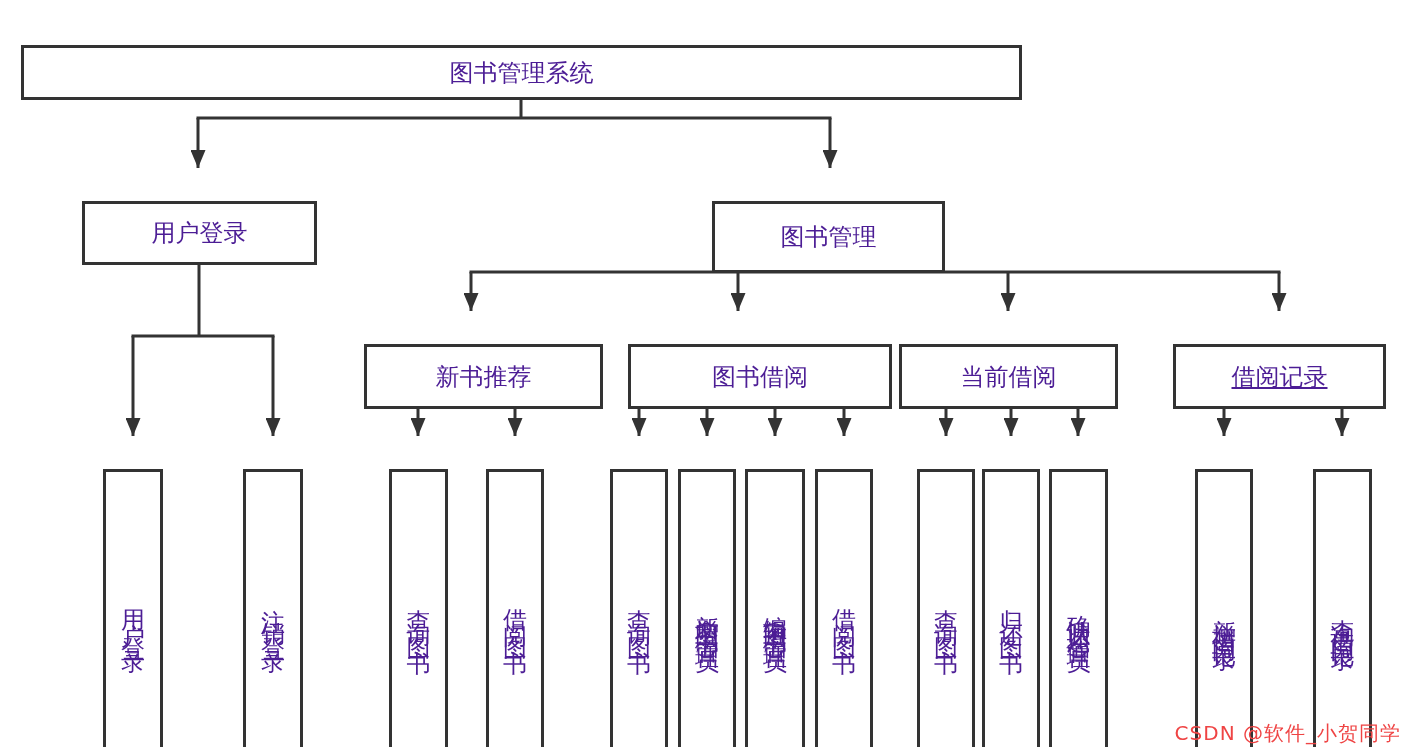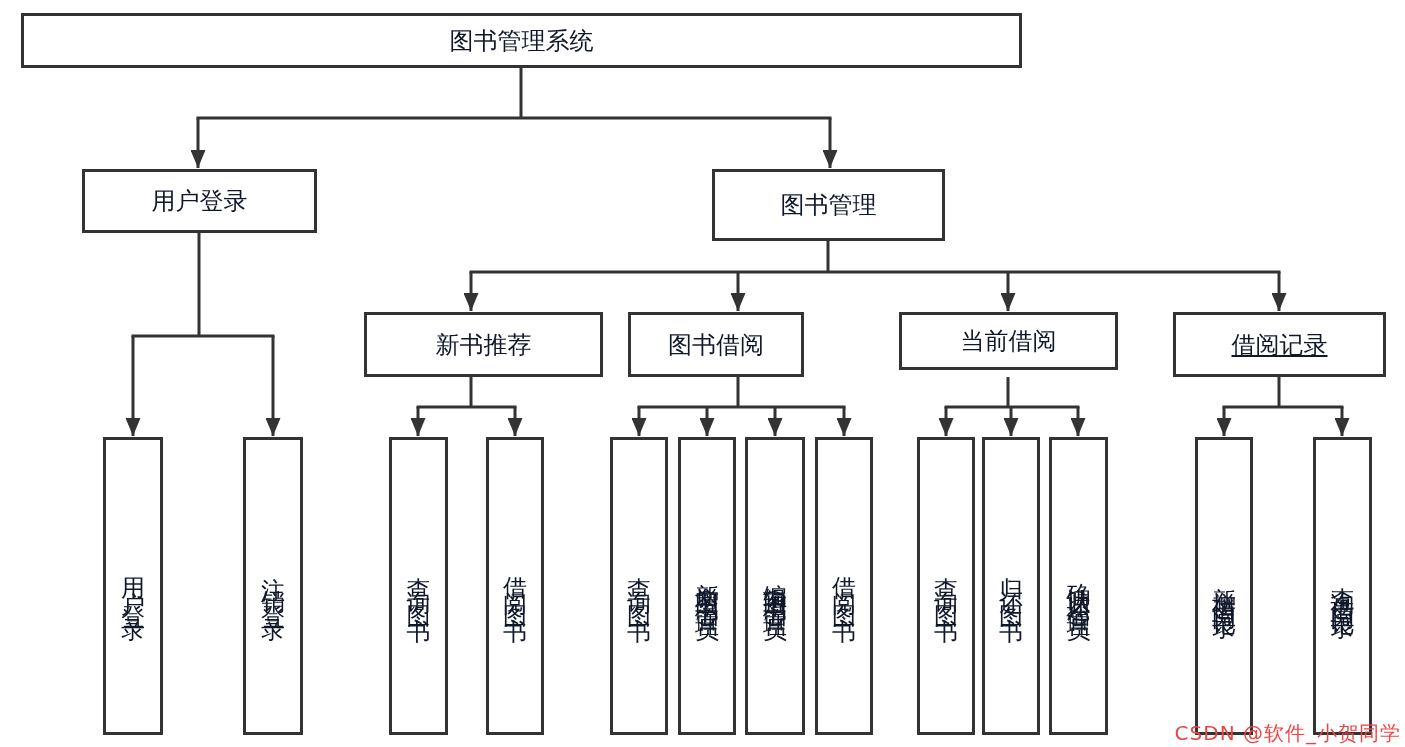--- a/index.html
+++ b/index.html
@@ -19,45 +19,46 @@
     left: 0;
     top: 0;
     width: 1405px;
     height: 747px;
   }
   .box {
     position: absolute;
     box-sizing: border-box;
     border: 3px solid #333333;
     background: #ffffff;
-    color: #0f172a;
+    color: #4c1d95;
     display: flex;
     align-items: center;
     justify-content: center;
     font-size: 24px;
     line-height: 1;
     white-space: nowrap;
+    margin-top: 32px;
   }
   .v {
     writing-mode: vertical-rl;
     text-orientation: mixed;
     top: 437px;
     height: 298px;
   }
   .ls4 { letter-spacing: 14px; }
   .ls6 { letter-spacing: 6px; }
   .ls9 { letter-spacing: 5px; }
 
   
   .n-root  { left: 21px;   top: 13px;  width: 1001px; height: 55px; }
   .n-ulog  { left: 82px;   top: 169px; width: 235px;  height: 64px; }
   .n-bmg   { left: 712px;  top: 169px; width: 233px;  height: 72px; }
   .n-l3a   { left: 364px;  top: 312px; width: 239px;  height: 65px; }
-  .n-l3b   { left: 628px;  top: 312px; width: 176px;  height: 65px; }
-  .n-l3c   { left: 899px;  top: 312px; width: 219px;  height: 58px; }
+  .n-l3b   { left: 628px;  top: 312px; width: 264px;  height: 65px; }
+  .n-l3c   { left: 899px;  top: 312px; width: 219px;  height: 65px; }
   .n-l3d   { left: 1173px; top: 312px; width: 213px;  height: 65px; text-decoration: underline; }
 
   
   .lf1  { left: 103px;  width: 60px; }
   .lf2  { left: 243px;  width: 60px; }
   .lf3  { left: 389px;  width: 59px; }
   .lf4  { left: 486px;  width: 58px; }
   .lf5  { left: 610px;  width: 58px; }
   .lf6  { left: 678px;  width: 58px; }
   .lf7  { left: 745px;  width: 60px; }

